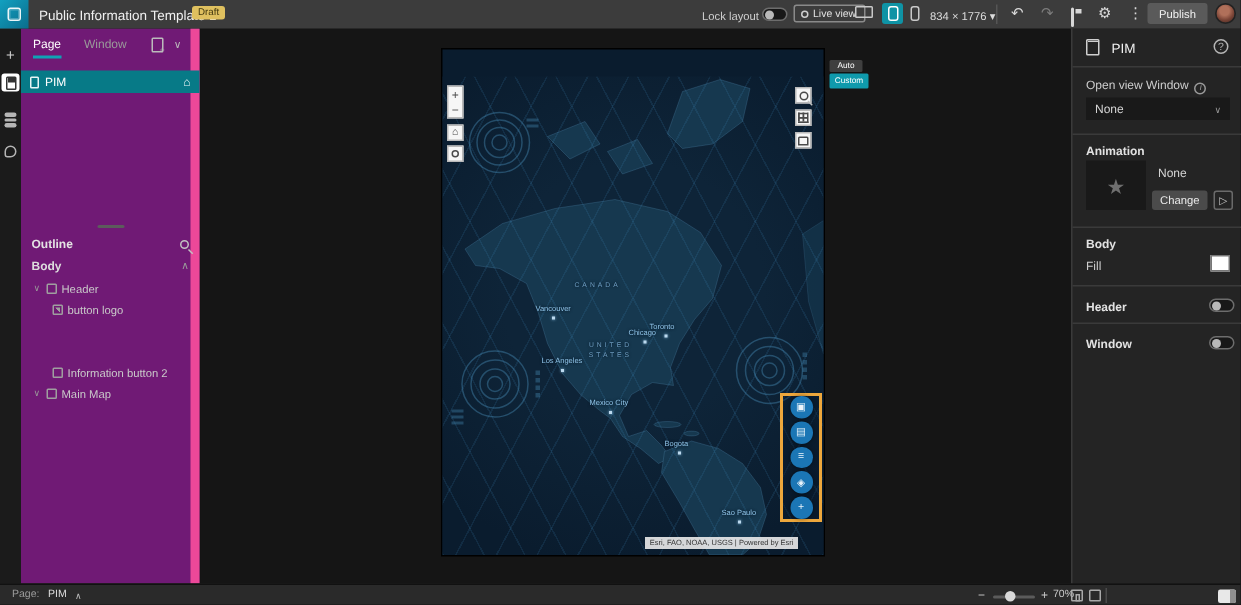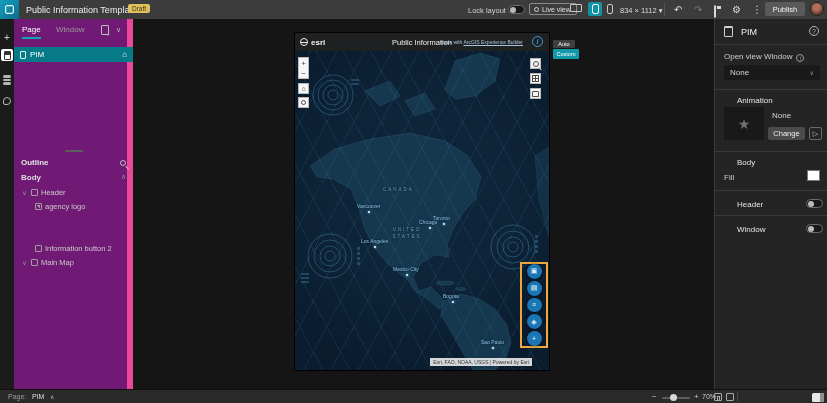--- a/index.html
+++ b/index.html
@@ -105,21 +105,21 @@
   svg .land { fill:#16384f; stroke:rgba(110,180,225,.22); stroke-width:.6; }
   svg .bars rect { fill:rgba(90,175,225,.28); }
 
   
   #rightpanel { position:absolute; left:714px; top:19px; width:113px; height:370px; background:#242424; border-left:1px solid #3a3a3a; }
   .rp-divider { position:absolute; left:0; width:113px; height:1px; background:#3a3a3a; }
   #rp-title { position:absolute; left:26px; top:8px; font-size:9px; color:#f0f0f0; }
   .i-page-rp { position:absolute; left:9px; top:7px; width:9px; height:11px; border:1.2px solid #cfcfcf; border-radius:1px; box-shadow:inset 0 3px 0 -2px #cfcfcf; }
   #rp-help { position:absolute; right:8px; top:7px; width:10px; height:10px; border:1px solid #b5b5b5; border-radius:50%; color:#b5b5b5; font-size:7px; display:flex; align-items:center; justify-content:center; }
   .rp-label { position:absolute; left:9px; font-size:8px; color:#cdcdcd; }
-  .rp-label.strong { font-weight:normal; color:#e2e2e2;margin-left:13px; }
+  .rp-label.strong { font-weight:bold; color:#e2e2e2; }
   .info-i { display:inline-flex; width:8px; height:8px; border:1px solid #9a9a9a; border-radius:50%; color:#9a9a9a; font-size:6px; align-items:center; justify-content:center; margin-left:4px; vertical-align:-1px; font-style:italic; }
   #rp-dropdown { position:absolute; left:9px; top:46px; width:96px; height:15px; background:#191919; color:#d5d5d5; font-size:8px; display:flex; align-items:center; padding:0 6px; }
   #rp-dropdown .cv { margin-left:auto; color:#9a9a9a; font-size:6px; }
   #anim-box { position:absolute; left:9px; top:88px; width:40px; height:33px; background:#191919; display:flex; align-items:center; justify-content:center; color:#6f6f6f; font-size:14px; }
   #anim-none { position:absolute; left:57px; top:92px; font-size:8px; color:#d5d5d5; }
   #change-btn { position:absolute; left:53px; top:108px; width:37px; height:13px; background:#4b4b4b; color:#ececec; font-size:7.5px; border:none; border-radius:2px; display:flex; align-items:center; justify-content:center; }
   #play-btn { position:absolute; left:94px; top:108px; width:13px; height:13px; border:1px solid #6a6a6a; border-radius:2px; color:#c9c9c9; font-size:7px; display:flex; align-items:center; justify-content:center; }
   #fill-swatch { position:absolute; left:92px; top:151px; width:13px; height:11px; background:#ffffff; border:1px solid #777; }
   .rp-toggle { position:absolute; left:91px; }
 
@@ -157,21 +157,21 @@
   <div class="dev-icon" style="left:570px">
       <div class="i-monitor"></div>
     </div>
   <div id="dev-tablet-box">
       <div class="i-tablet"></div>
     </div>
   <div class="dev-icon" style="left:607px">
       <div class="i-phone"></div>
     </div>
   <div id="device-size">
-    <span>834 × 1112</span>
+    <span>834 × 1776</span>
     <span>▾</span>
   </div>
   <div class="vsep" style="left:664px"></div>
   <span class="tb-glyph" style="left:674px">↶</span>
   <span class="tb-glyph dim" style="left:694px">↷</span>
   <span class="tb-glyph" style="left:714px; top:5px"><span class="i-floppy"></span></span>
   <span class="tb-glyph" style="left:732px">⚙</span>
   <span class="tb-glyph" style="left:752px">⋮</span>
   <button id="publish-btn">Publish</button>
   <div id="avatar"></div>
@@ -221,47 +221,37 @@
 
   <div class="tree-row" style="top:166px">
     <span class="ind" style="width:4px"></span>
     <span class="tree-chev">∨</span>
     <span class="tree-icon"></span>
     <span>Header</span>
   </div>
   <div class="tree-row" style="top:180px">
     <span class="ind" style="width:18px"></span>
     <span class="tree-icon img"></span>
-    <span>agency logo</span>
+    <span>button logo</span>
   </div>
   <div class="tree-row" style="top:222px">
     <span class="ind" style="width:18px"></span>
     <span class="tree-icon"></span>
     <span>Information button 2</span>
   </div>
   <div class="tree-row" style="top:236px">
     <span class="ind" style="width:4px"></span>
     <span class="tree-chev">∨</span>
     <span class="tree-icon"></span>
     <span>Main Map</span>
   </div>
 </div>
 
 <div id="canvas">
   <div id="preview">
-    <div id="pv-header">
-      <span class="esri-globe"></span>
-      <span style="color:#f2f2f2;font-size:8px;font-weight:bold">esri</span>
-      <span id="pv-title">Public Information</span>
-      <span id="made-with">
-        <span>made with</span>
-        <a href="#">ArcGIS Experience Builder</a>
-      </span>
-      <span id="pv-info">i</span>
-    </div>
 
     <div id="map">
       <svg width="254" height="319" viewBox="0 0 254 319" style="position:absolute;inset:0">
 
         <path class="land" d="M150,38 L160,10 L185,2 L205,8 L200,30 L180,45 L160,48 Z"></path>
         <path class="land" d="M70,40 L95,30 L105,45 L85,55 Z"></path>
         <path class="land" d="M110,50 L130,42 L140,58 L120,65 Z"></path>
         <path class="land" d="M15,115 L40,98 L75,88 L115,82 L150,90 L172,104 L186,126 L180,148 L168,162 L158,178 L152,194 L154,206 L140,204 L126,212 L118,226 L124,240 L136,236 L146,246 L152,254 L144,258 L132,248 L120,240 L112,228 L104,222 L92,212 L80,198 L70,178 L64,158 L56,138 L38,128 L22,126 Z"></path>
         <ellipse class="land" cx="150" cy="232" rx="9" ry="2"></ellipse>
         <ellipse class="land" cx="166" cy="238" rx="5" ry="1.6"></ellipse>

